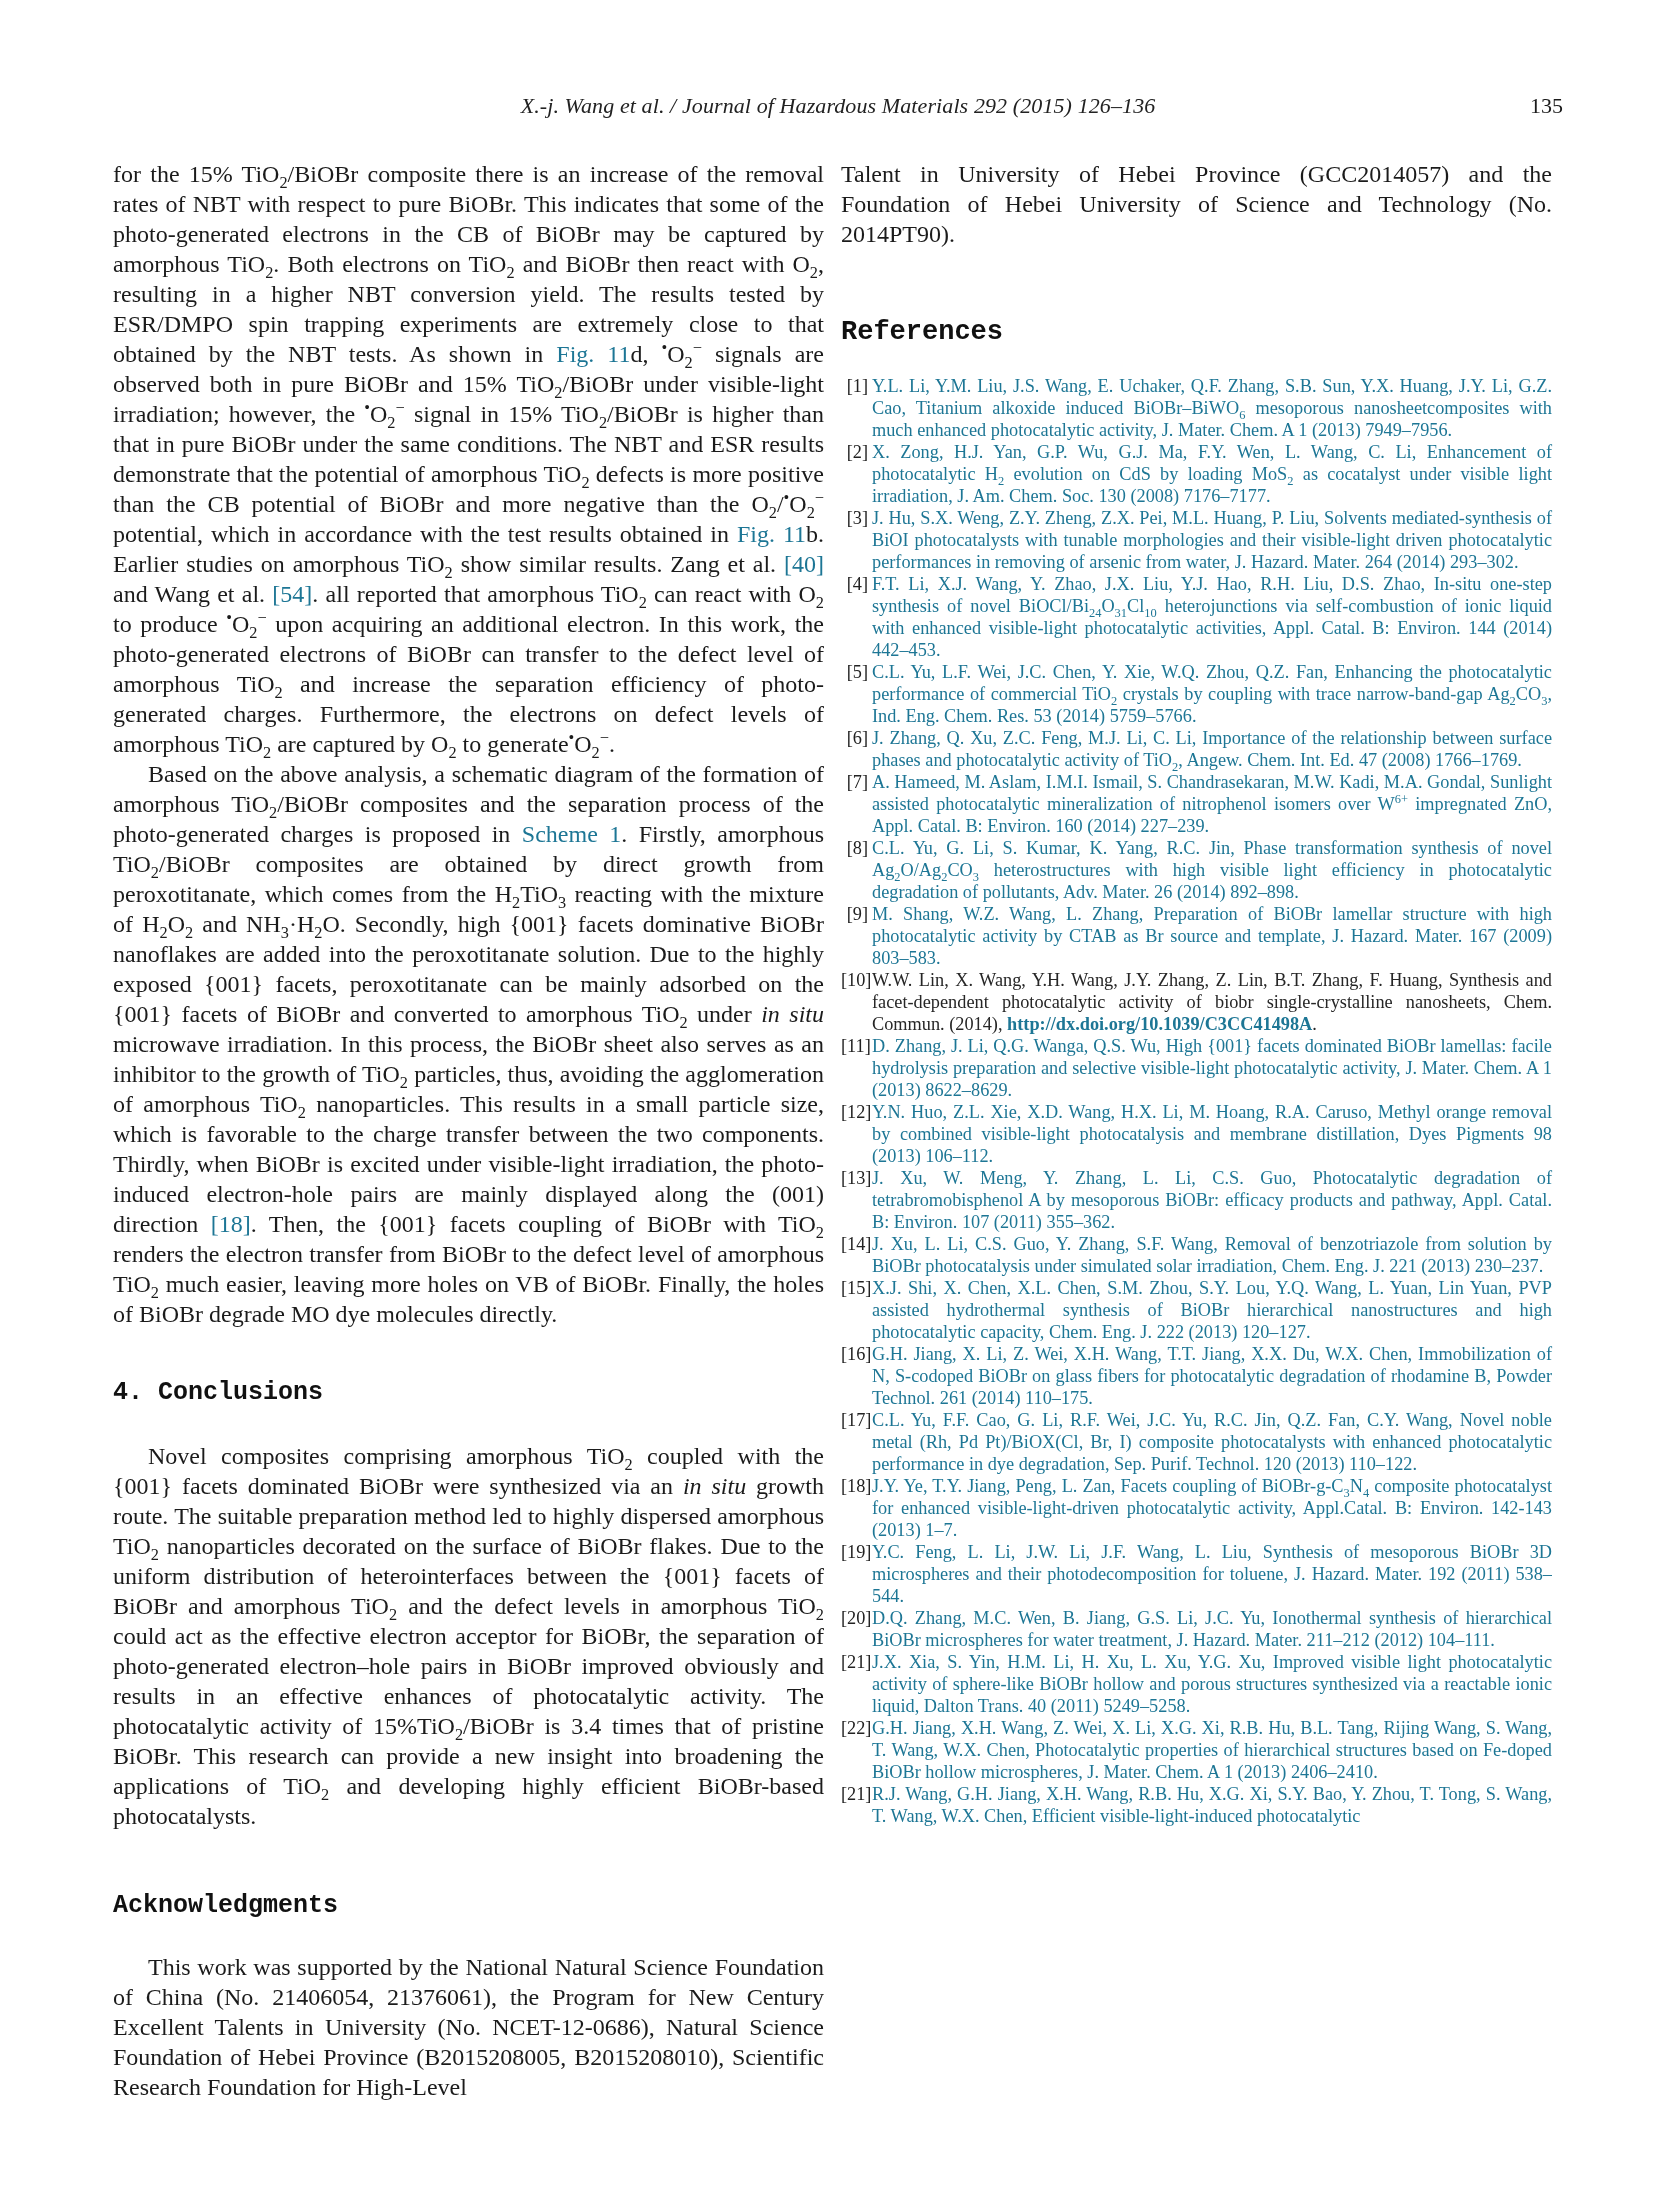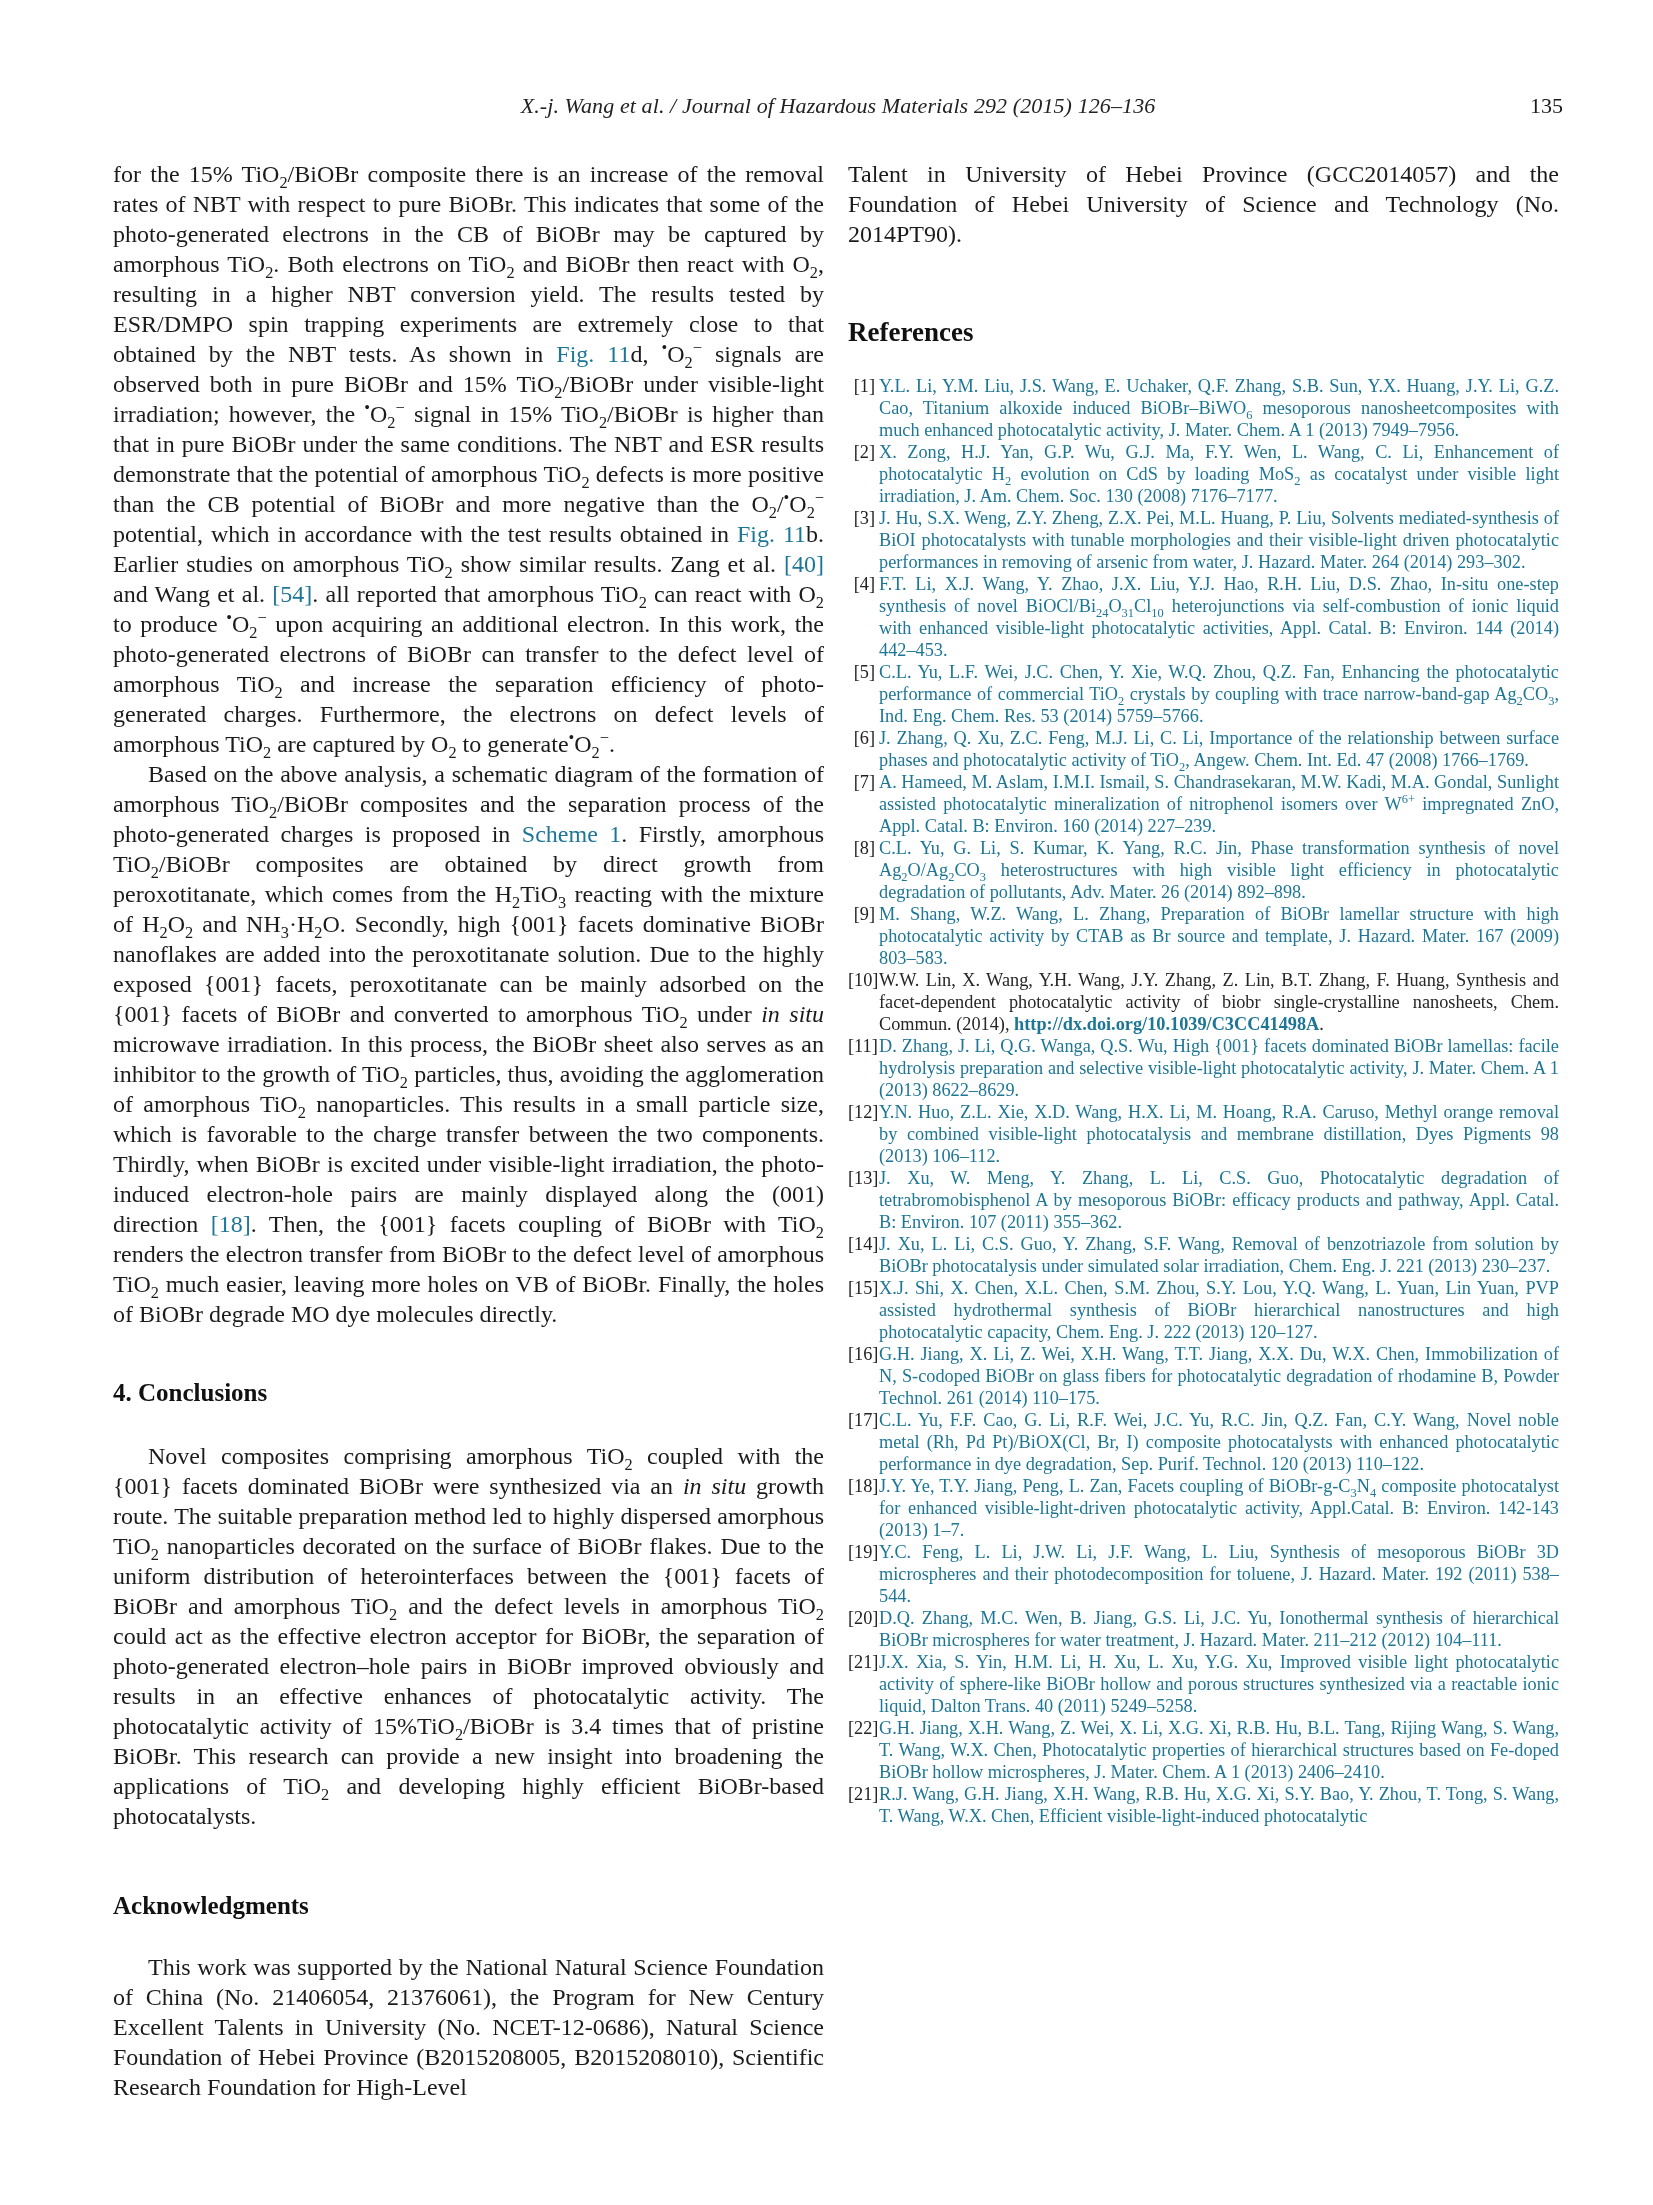--- a/index.html
+++ b/index.html
@@ -41,21 +41,21 @@
   .rh-page {
     position: absolute;
     right: 0;
     top: 0;
     font-style: normal;
     color: #1b1b1b;
   }
   
   .columns {
     display: flex;
-    gap: 24px;
+    gap: 17px;
     margin-top: 39px;
   }
   .col {
     width: 711px;
     flex: 0 0 711px;
   }
   .body-para {
     margin: 0;
     font-size: 24px;
     line-height: 30px;
@@ -70,20 +70,21 @@
   sup { font-size: 0.68em; line-height: 0; }
   .cite {
     color: #1d7695;
   }
   .section-heading {
     font-size: 25px;
     line-height: 31px;
     font-weight: bold;
     color: #111111;
     margin: 48px 0 33px 0;
+    font-family: Liberation Mono, monospace;
   }
   .section-heading.ack {
     margin: 59px 0 31px 0;
   }
   .section-heading.refs-heading {
     margin: 68px 0 27px 0;
     font-size: 27px;
   }
   
   .refs {

